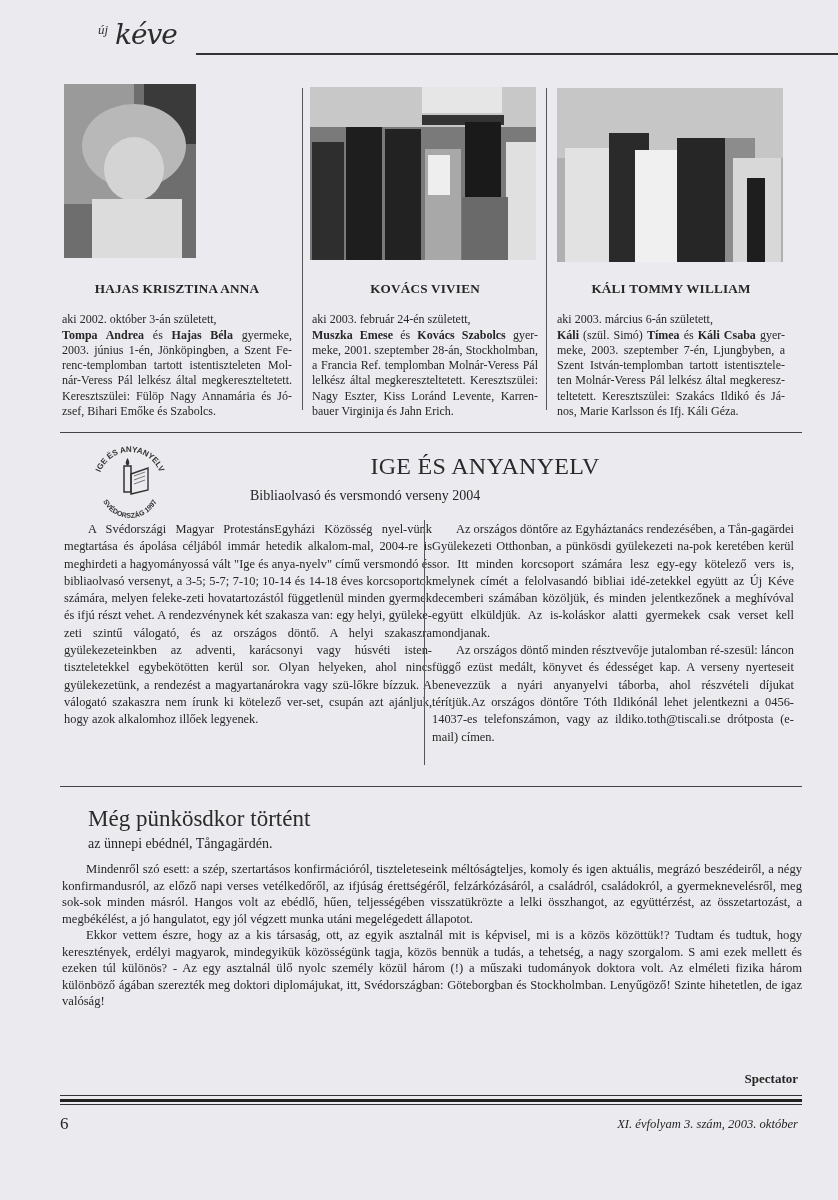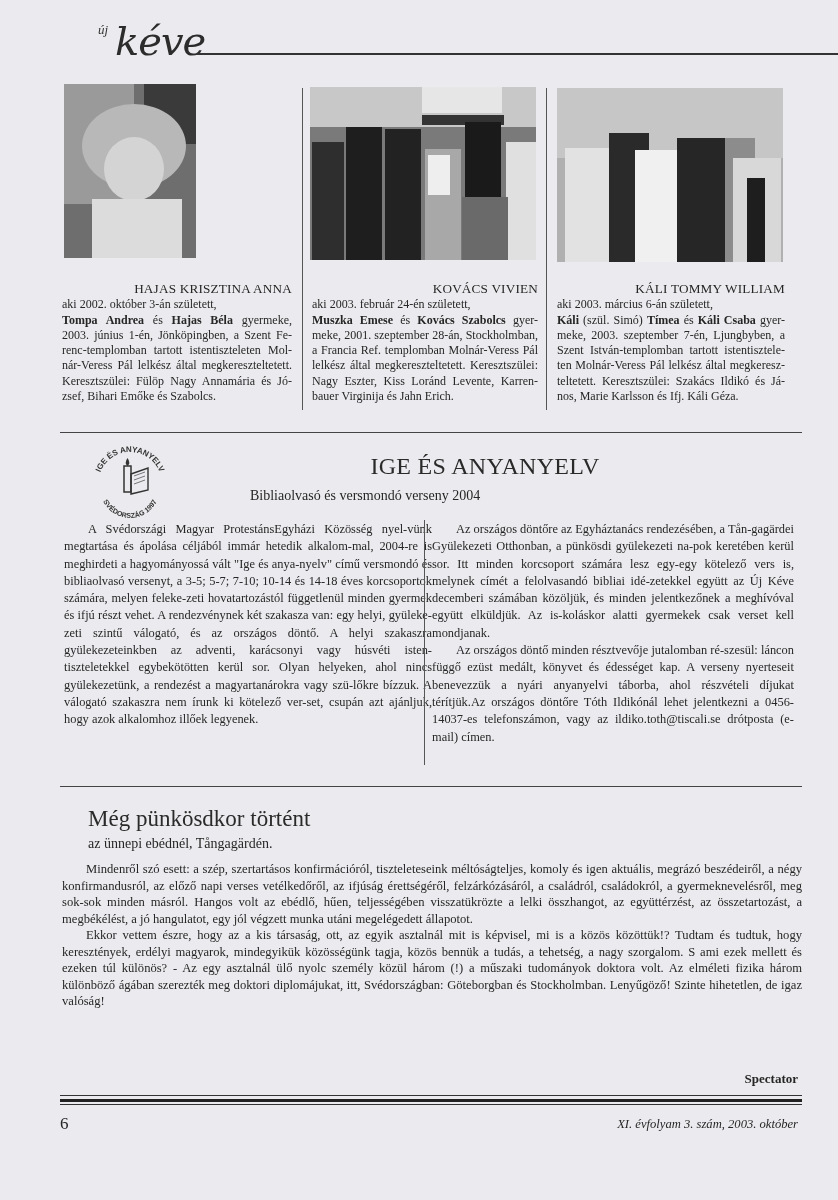--- a/index.html
+++ b/index.html
@@ -6,37 +6,37 @@
   body {
     width: 838px; height: 1200px; position: relative; overflow: hidden;
     background: #ebebef;
     font-family: "Liberation Serif", serif;
     color: #262626;
   }
   .page { position: absolute; inset: 0; }
   
   .mast { position: absolute; left: 56px; top: 14px; width: 740px; height: 50px; margin-left: 42px; }
   .mast .uj { position: absolute; left: 0; top: 8px; font-size: 13px; font-style: italic; color: #333; }
-  .mast .keve { position: absolute; left: 17px; top: 4px; font-size: 40px; font-style: italic; color: #2c2c2c; letter-spacing: -1px; font-family: "DejaVu Serif", serif; }
+  .mast .keve { position: absolute; left: 17px; top: 4px; font-size: 28px; font-style: italic; color: #2c2c2c; letter-spacing: -1px; font-family: "DejaVu Serif", serif; }
   .mast .rule { position: absolute; left: 98px; right: 0; top: 39px; height: 1.5px; background: #333; }
 
   
   .photo { position: absolute; background: #777; overflow: hidden; }
   .ph1 { left: 64px; top: 84px; width: 132px; height: 174px; }
   .ph2 { left: 310px; top: 87px; width: 226px; height: 173px; }
   .ph3 { left: 557px; top: 88px; width: 226px; height: 174px; }
   .photo svg { width: 100%; height: 100%; display: block; }
 
   .vrule { position: absolute; width: 1px; background: #555; }
   .vr1 { left: 302px; top: 88px; height: 322px; }
   .vr2 { left: 546px; top: 88px; height: 322px; }
 
   
   .cap { position: absolute; font-size: 12px; line-height: 15.3px; text-align: justify; }
-  .cap .name { display: block; text-align: right; font-weight: normal; font-size: 13.2px; letter-spacing: 0.2px; margin-bottom: 1px; }
+  .cap .name { display: block; text-align: center; font-weight: bold; font-size: 13.2px; letter-spacing: 0.2px; margin-bottom: 16px; }
   .cap .born { display: block; text-align: left; }
   .cap b { font-weight: bold; }
   .c1 { left: 62px; top: 281px; width: 230px; }
   .c2 { left: 312px; top: 281px; width: 226px; }
   .c3 { left: 557px; top: 281px; width: 228px; }
 
   .hrule { position: absolute; left: 60px; width: 742px; height: 1.3px; background: #444; }
   .hr1 { top: 432px; }
   .hr2 { top: 786px; }
 

